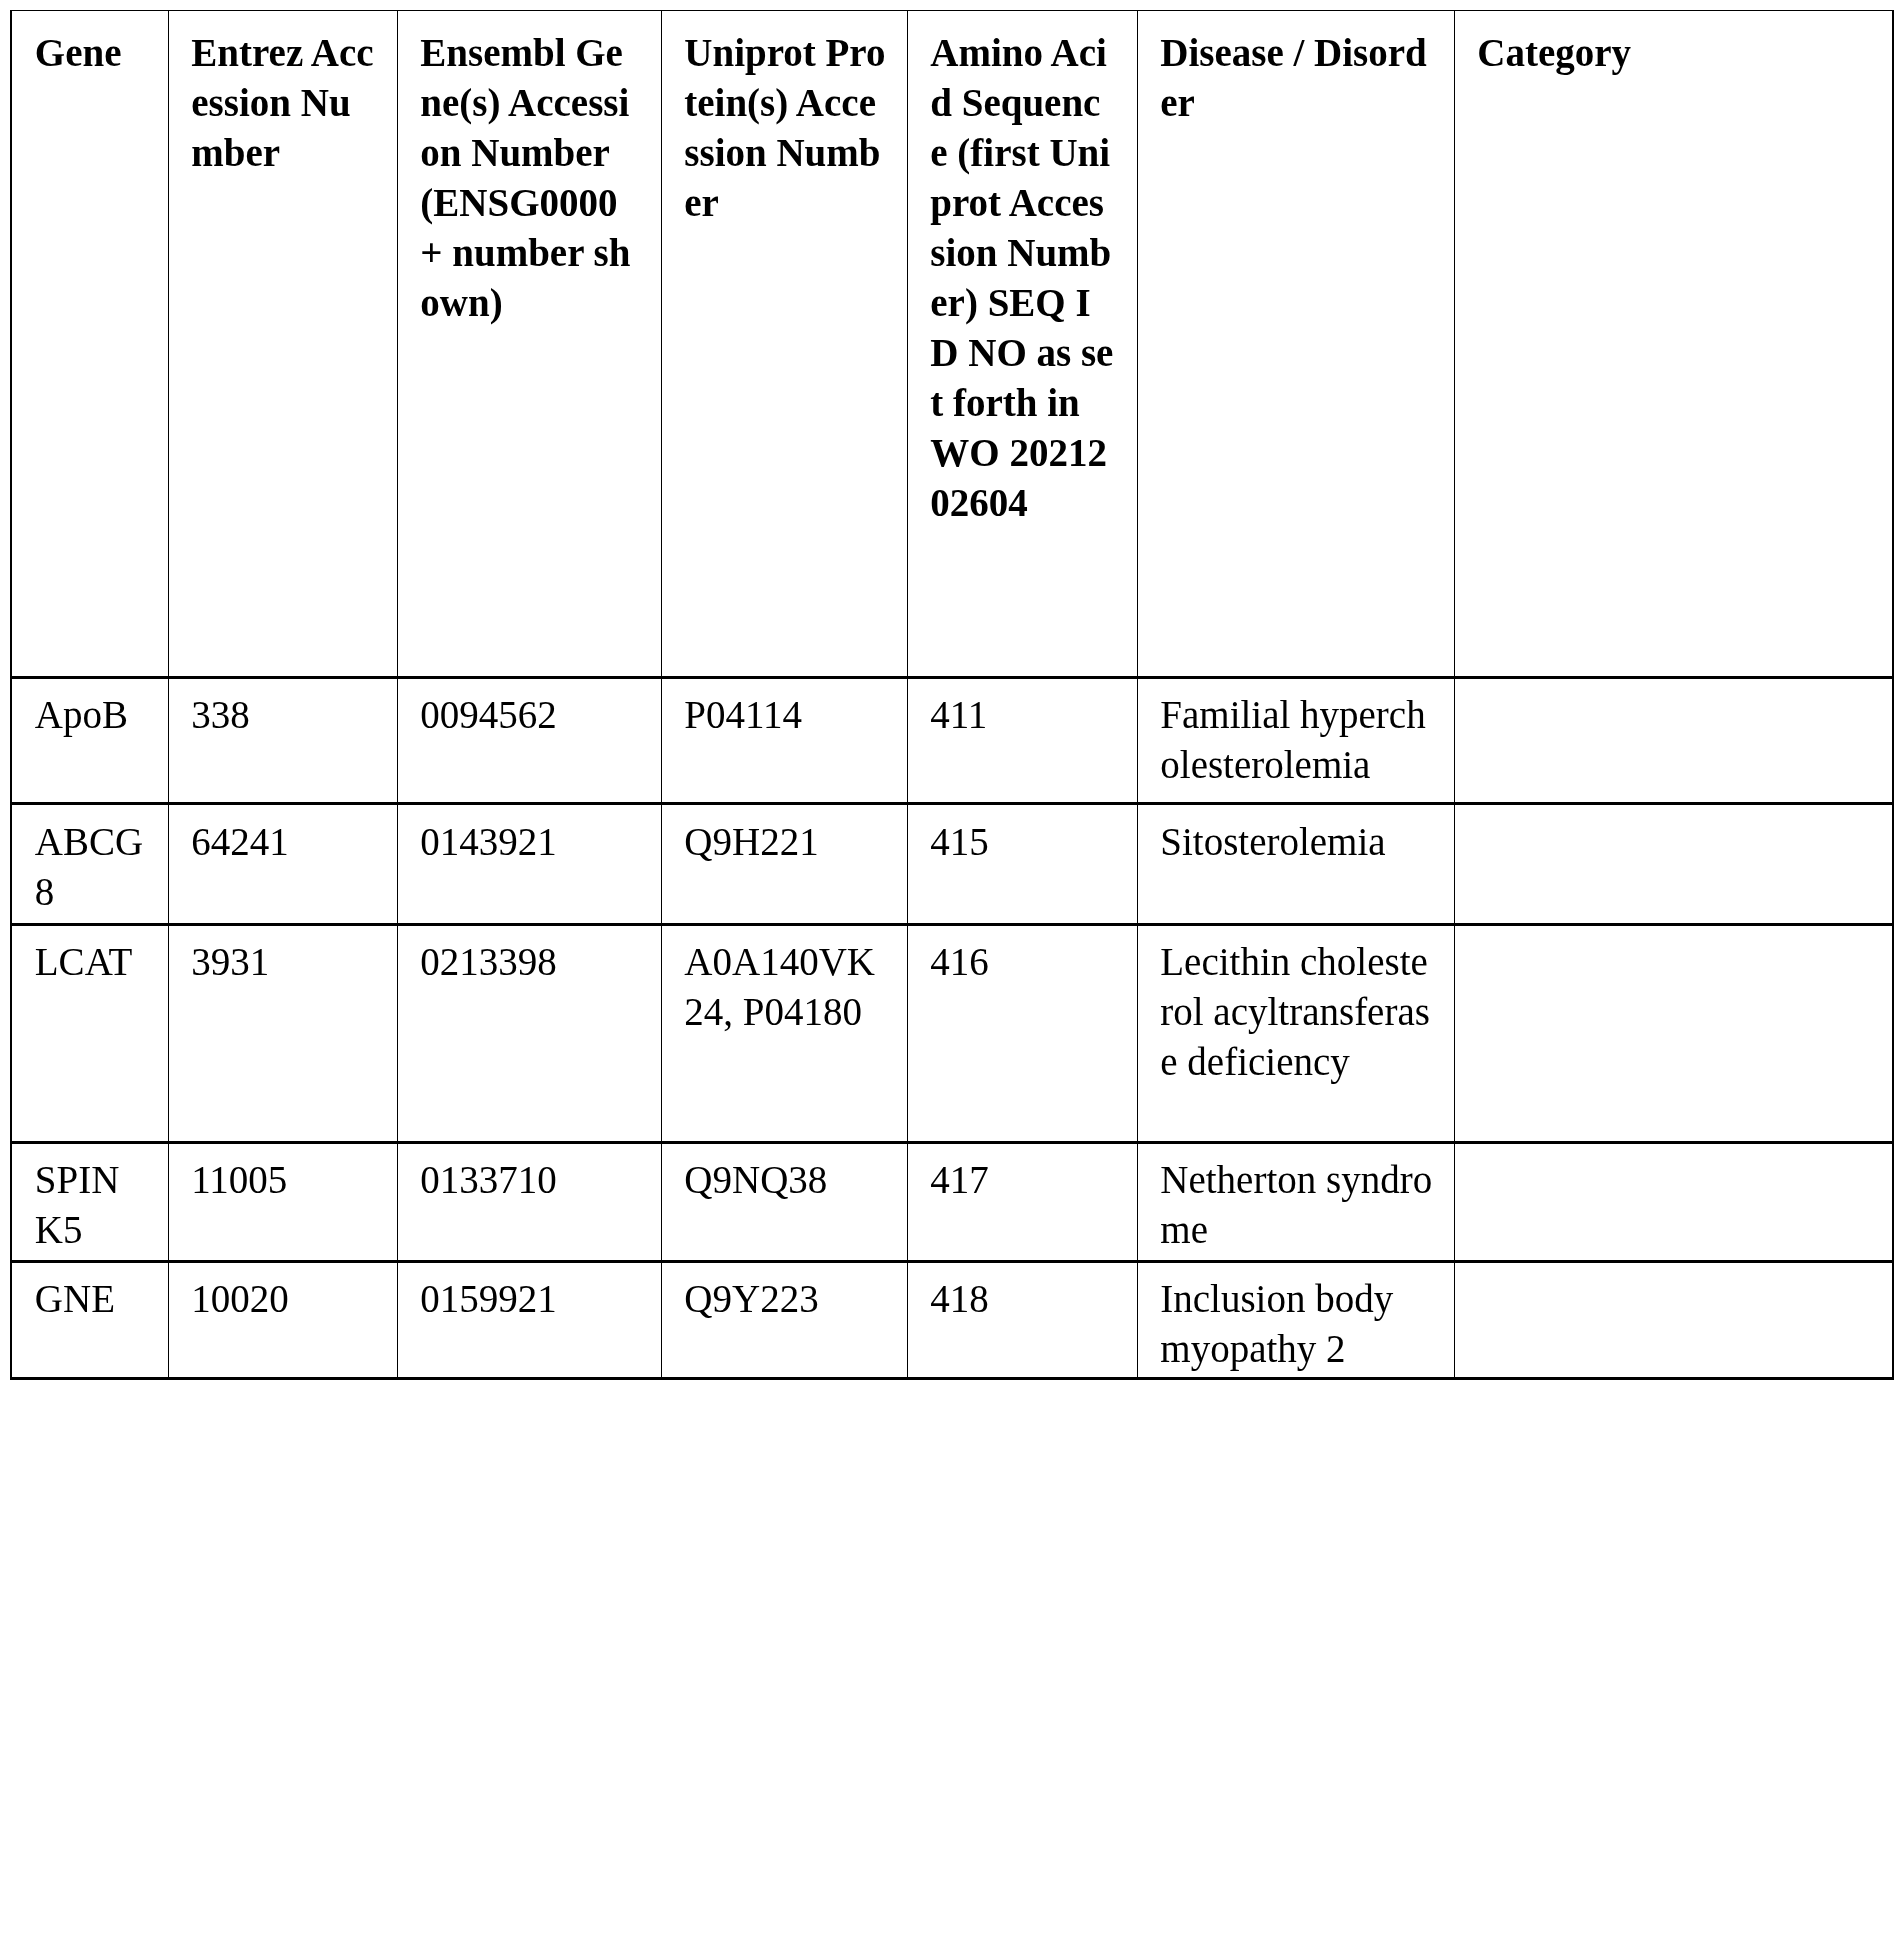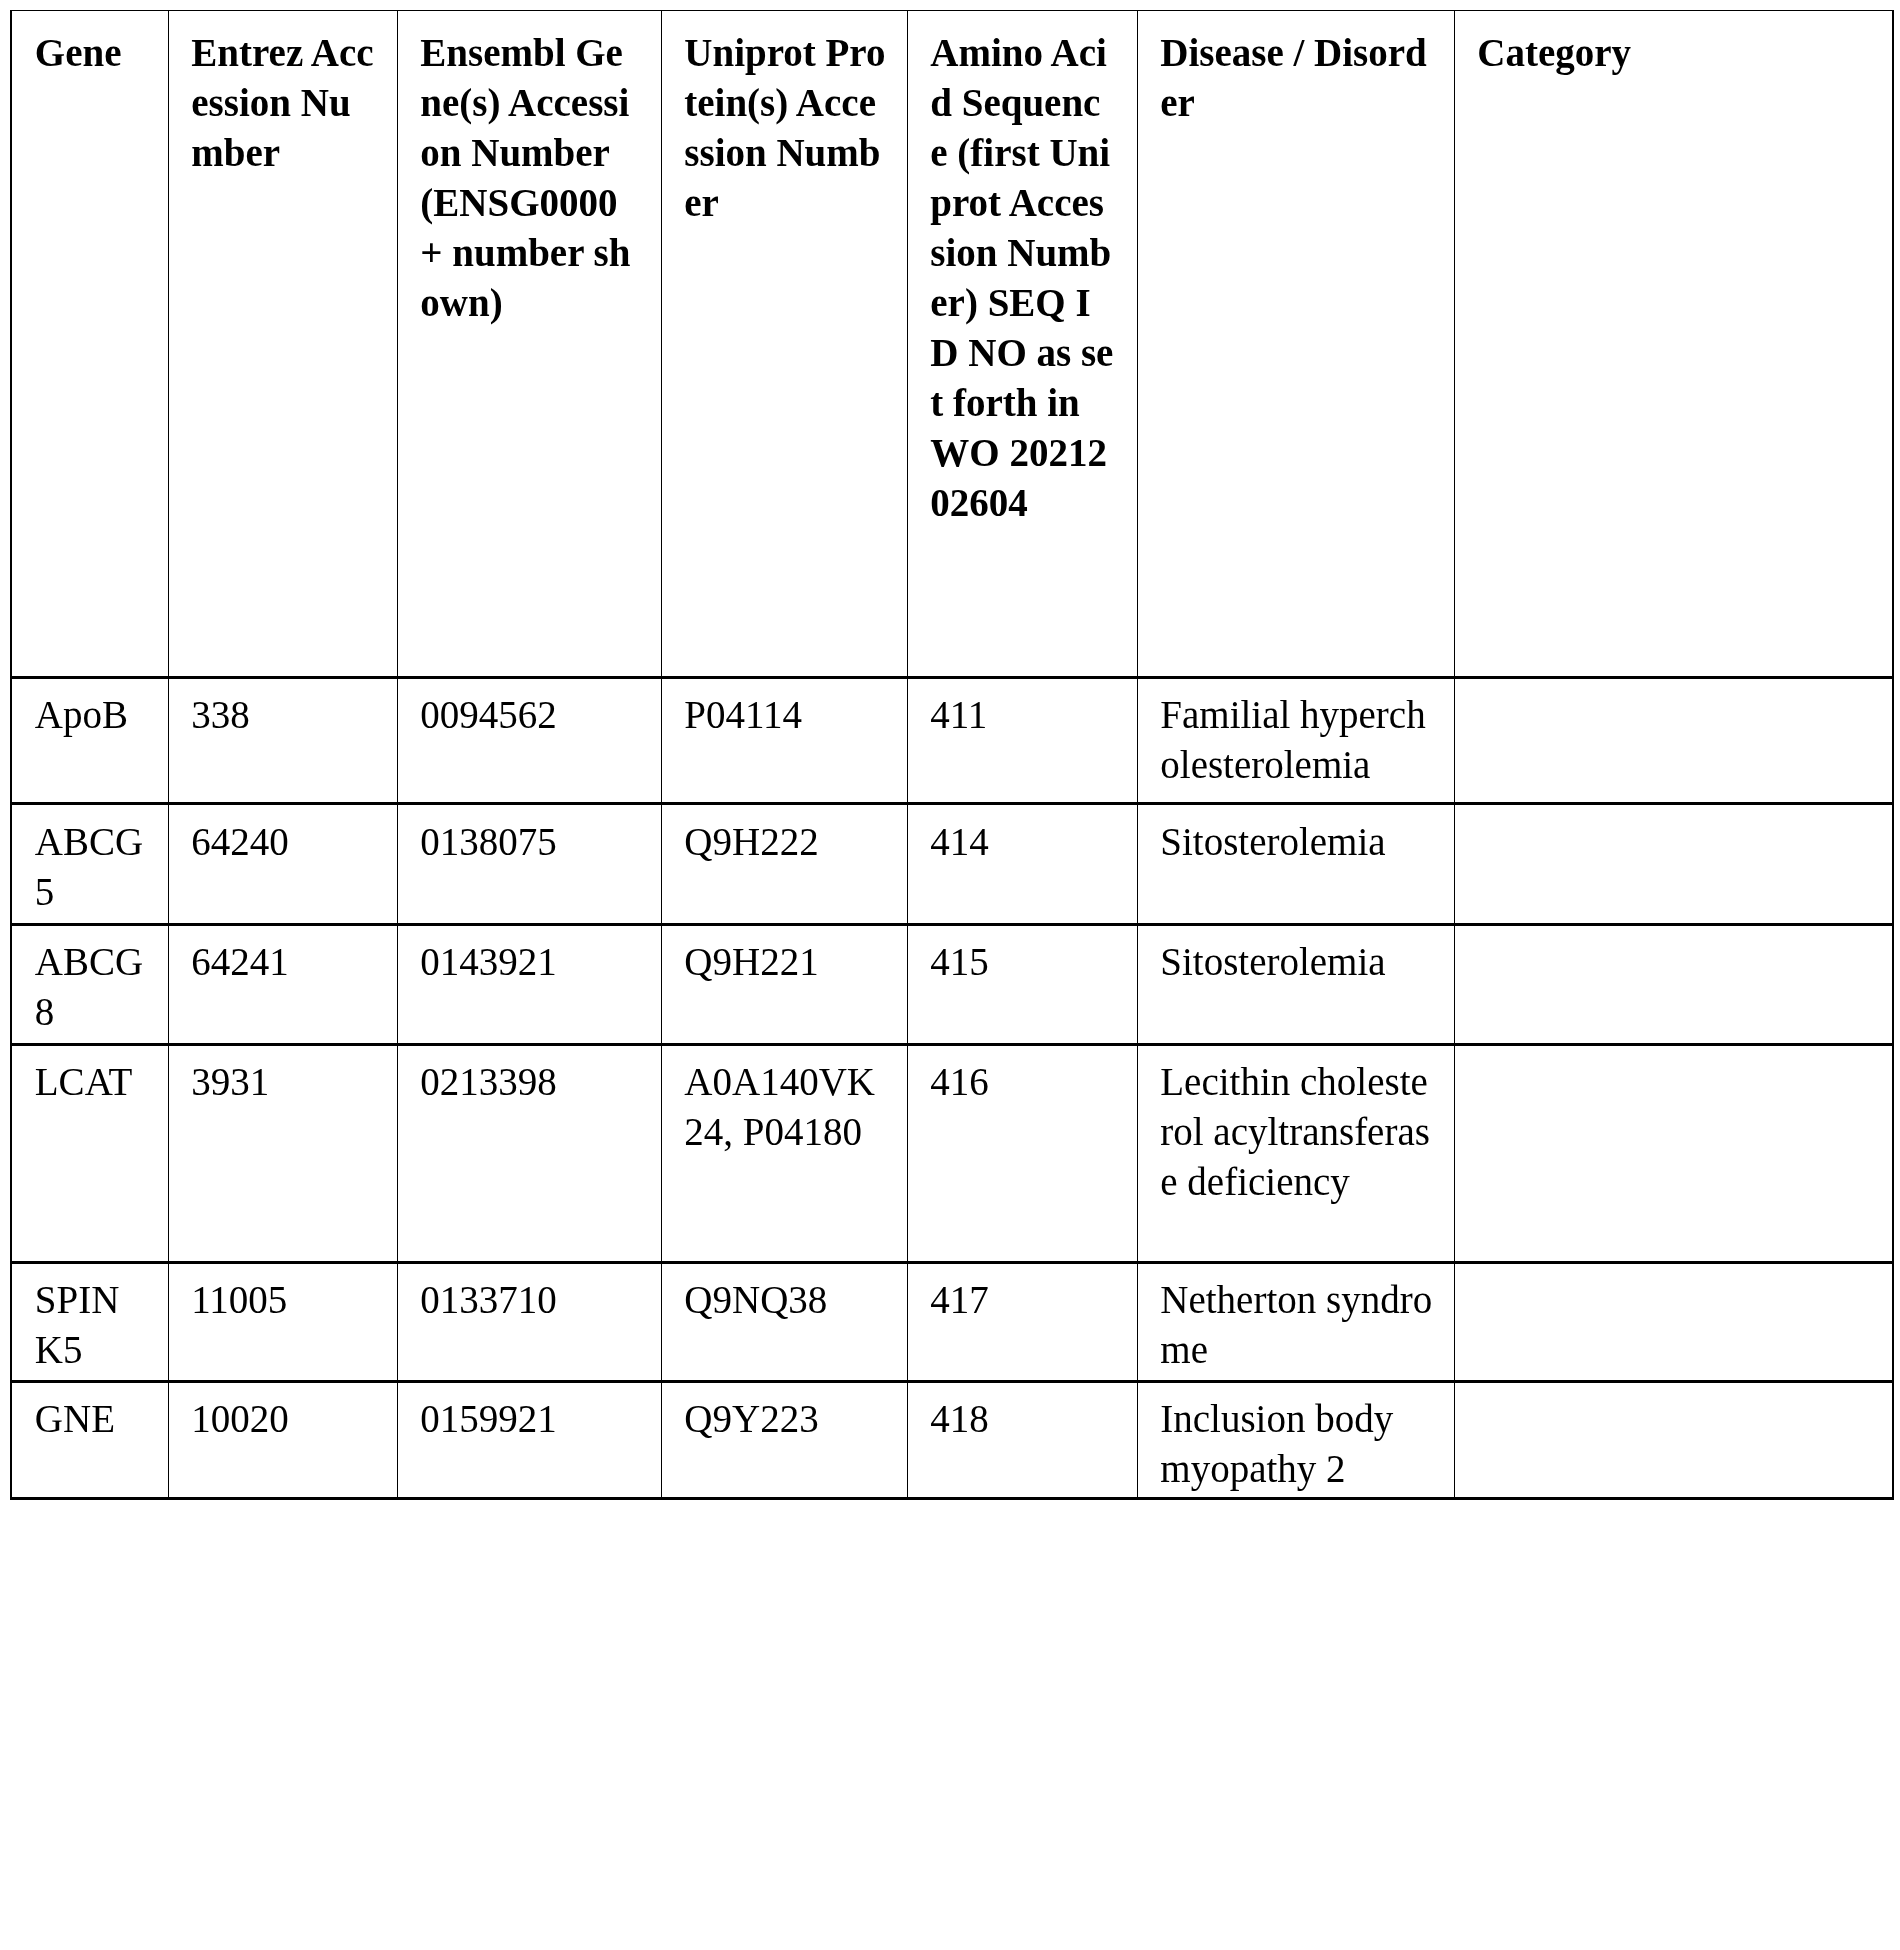--- a/index.html
+++ b/index.html
@@ -88,29 +88,20 @@
 
     <tr class="r-apob row-border-thick">
       <td>ApoB</td>
       <td>338</td>
       <td>0094562</td>
       <td>P04114</td>
       <td>411</td>
       <td>Familial hypercholesterolemia</td>
       <td></td>
     </tr>
-    <tr class="r-abcg5 row-border-thick">
-      <td>ABCG5</td>
-      <td>64240</td>
-      <td>0138075</td>
-      <td>Q9H222</td>
-      <td>414</td>
-      <td>Sitosterolemia</td>
-      <td></td>
-    </tr>
     <tr class="r-abcg8 row-border-thick">
       <td>ABCG8</td>
       <td>64241</td>
       <td>0143921</td>
       <td>Q9H221</td>
       <td>415</td>
       <td>Sitosterolemia</td>
       <td></td>
     </tr>
     <tr class="r-lcat row-border-thick">

